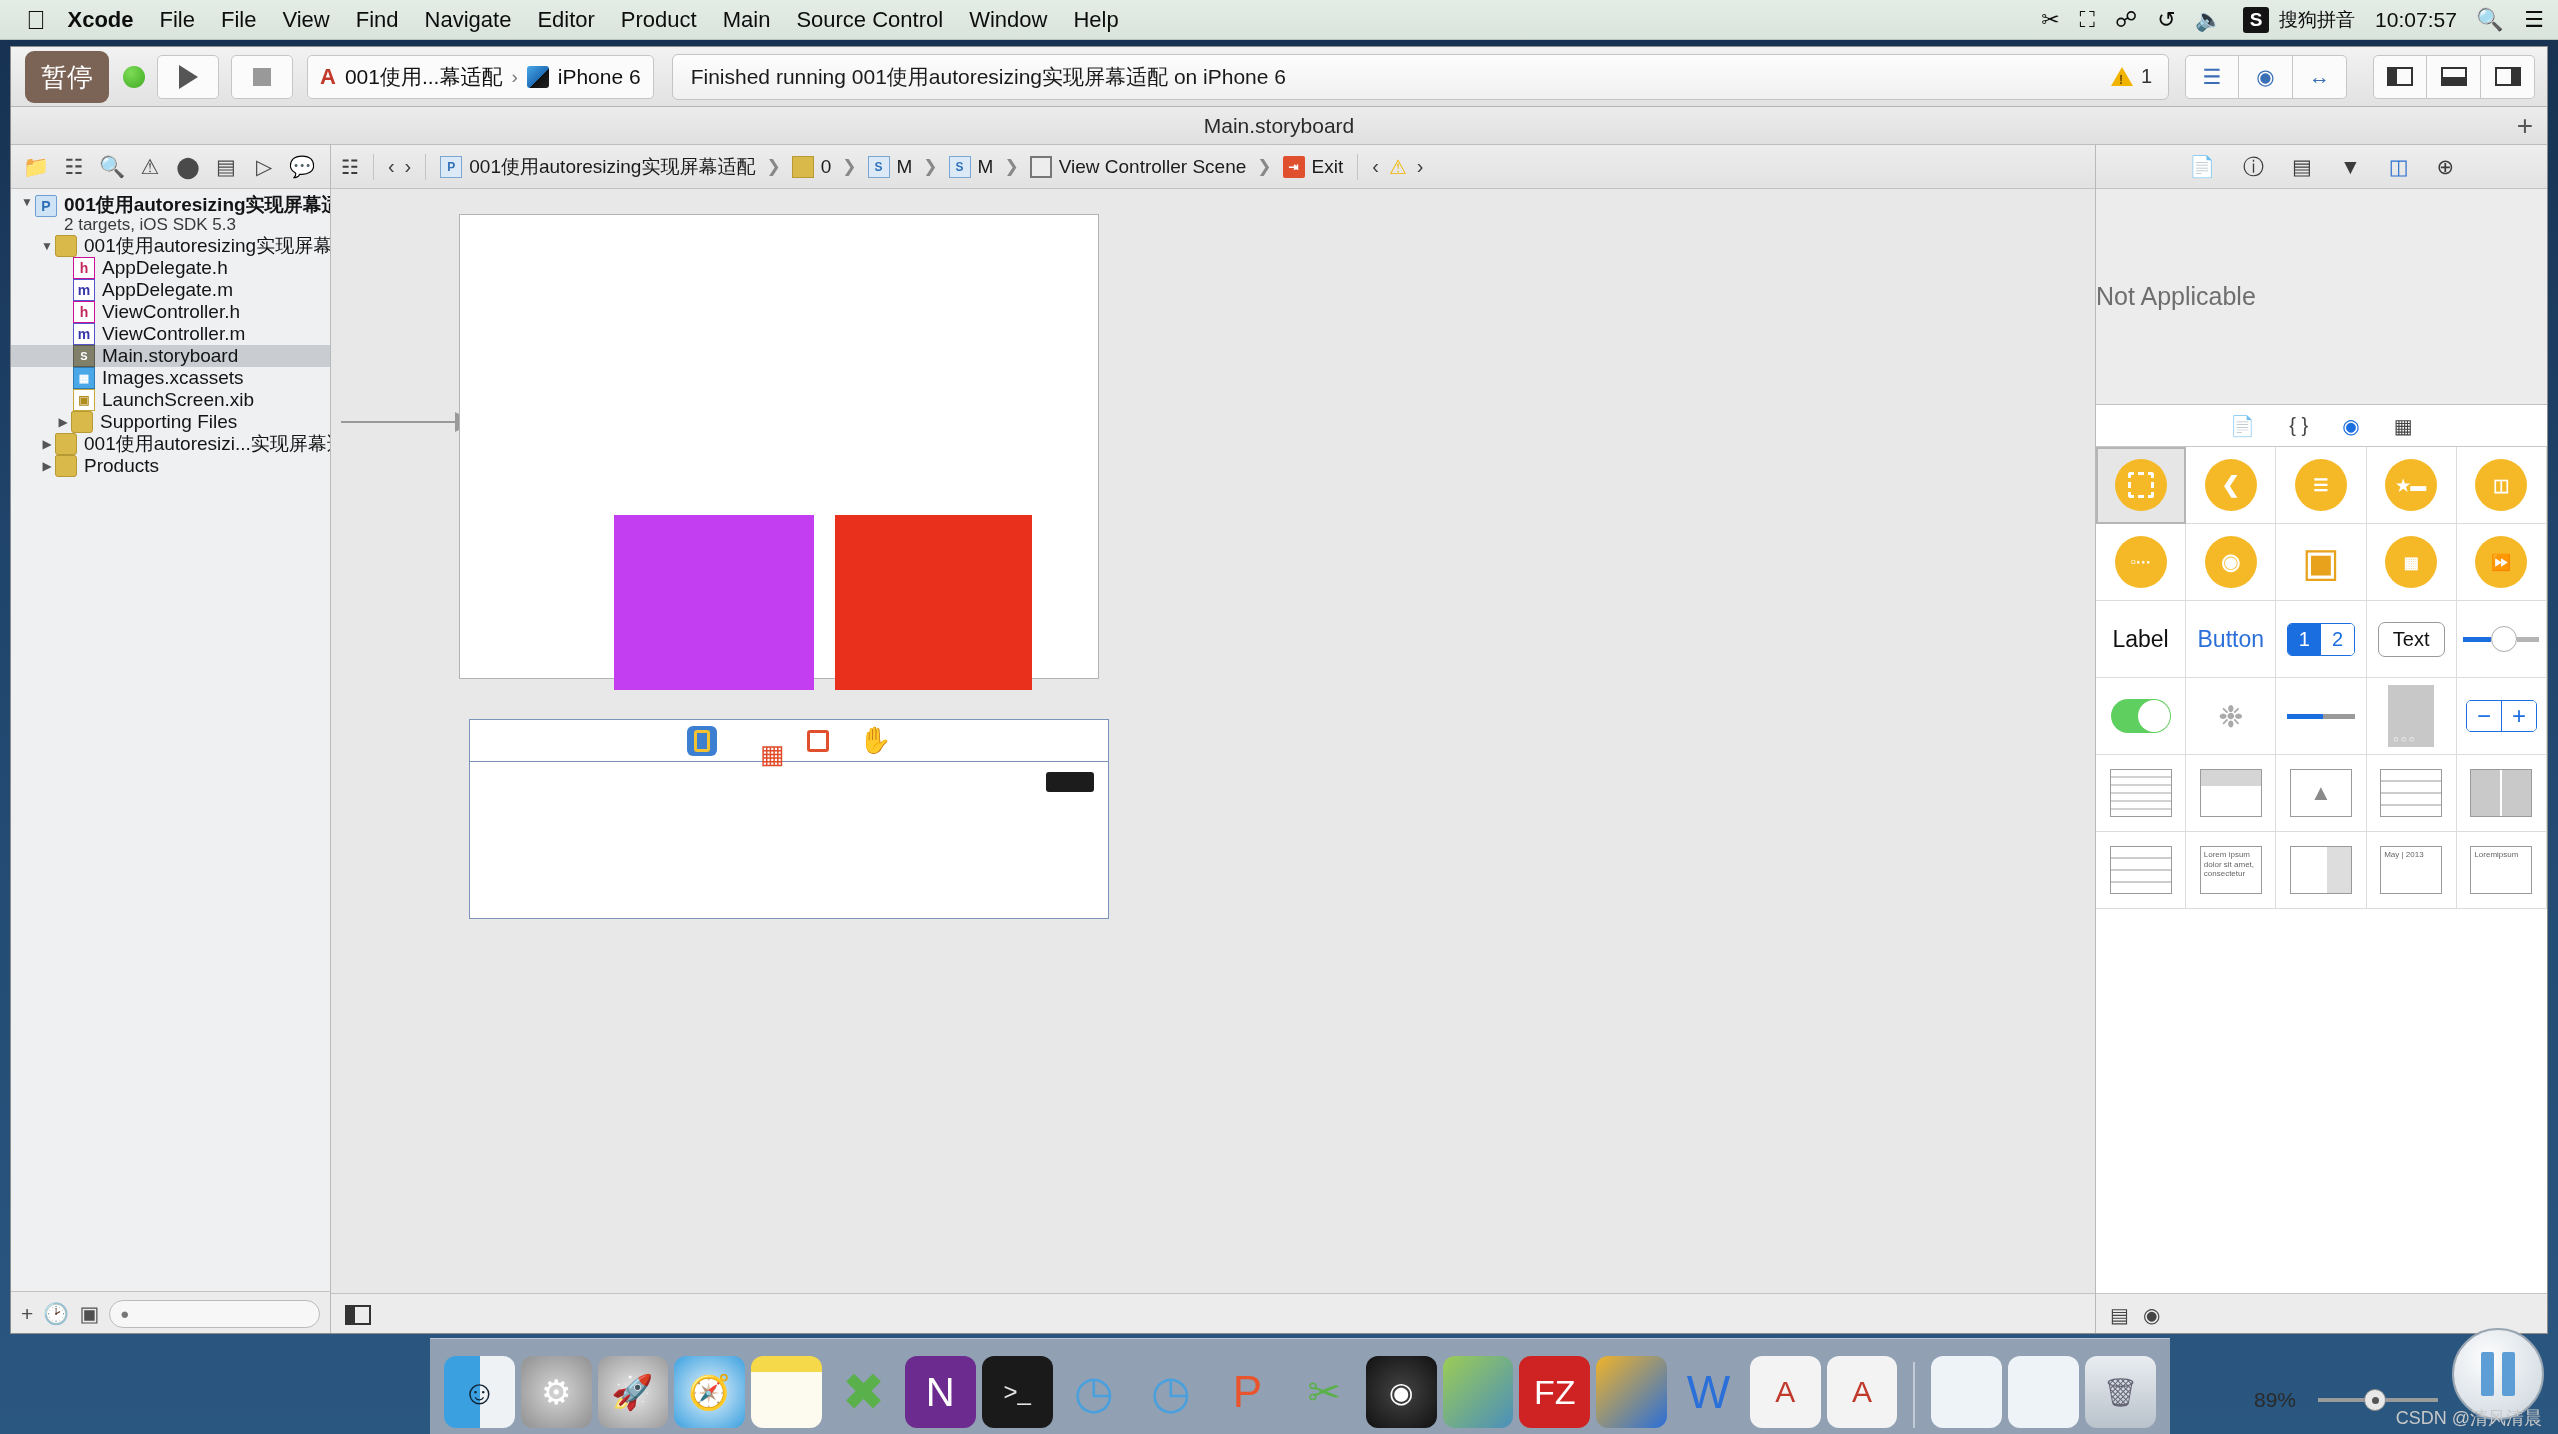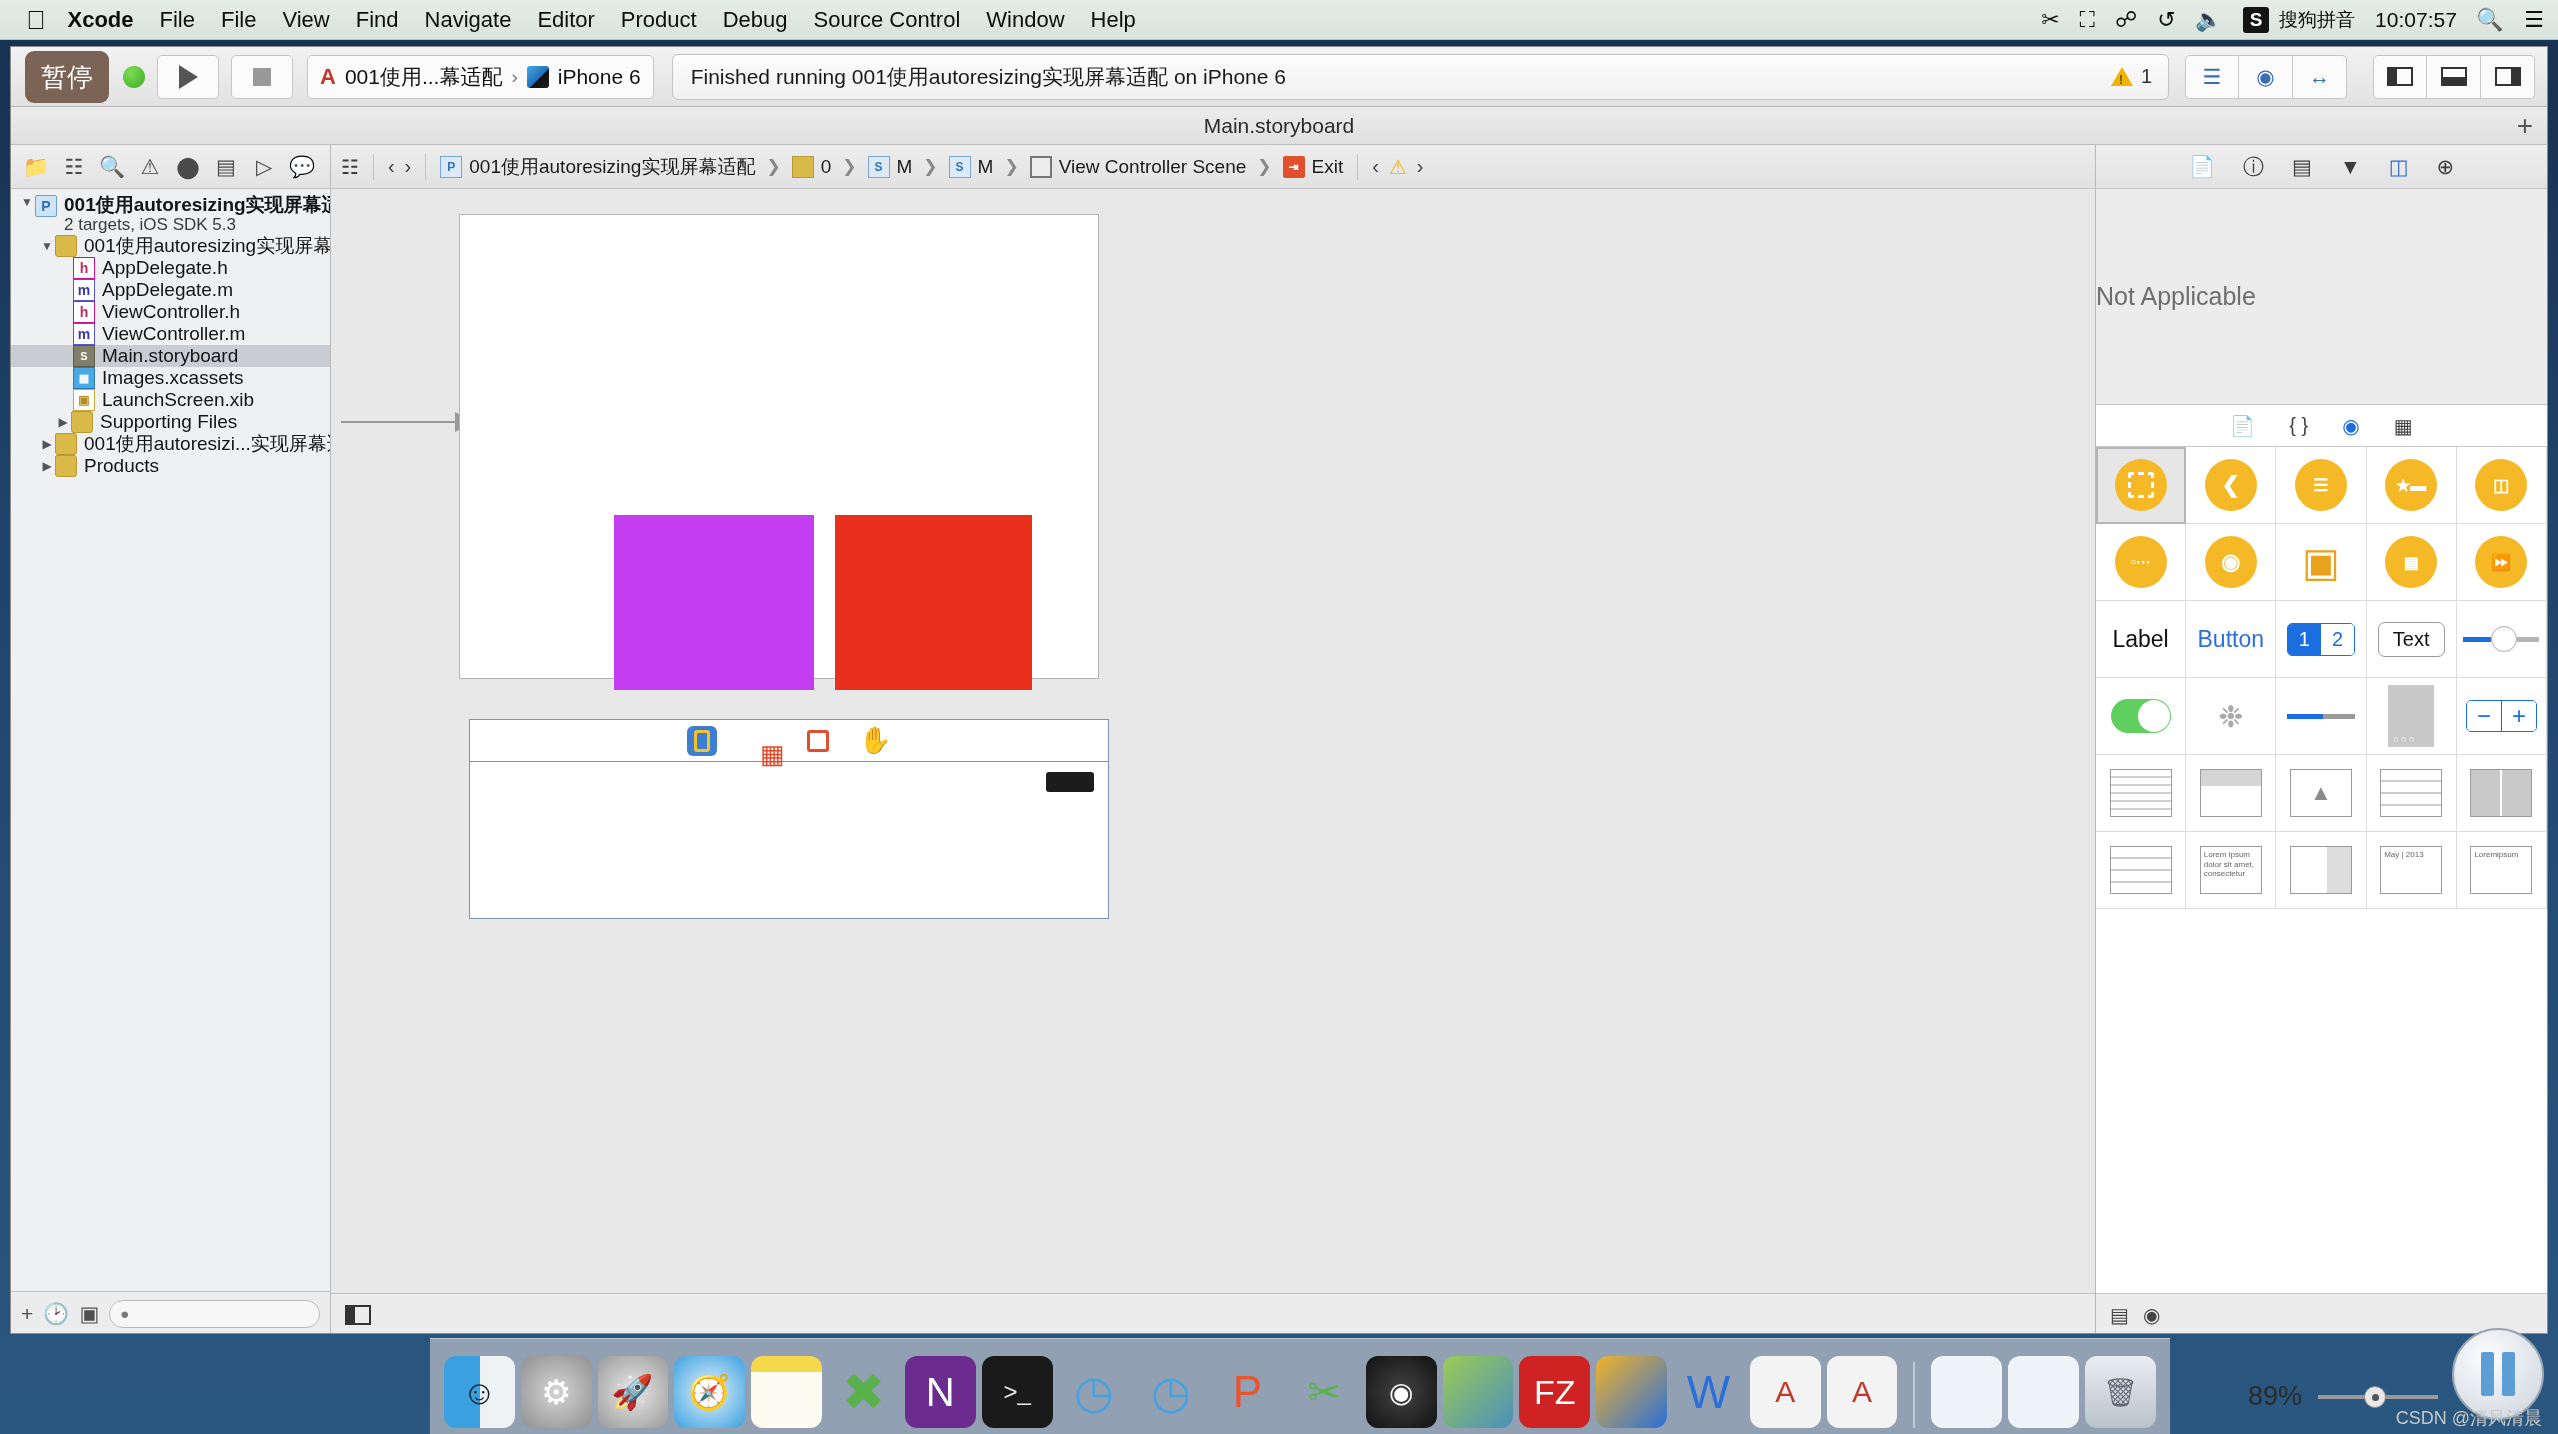--- a/index.html
+++ b/index.html
@@ -287,22 +287,22 @@
     border-top: 1px solid rgba(255,255,255,0.4);
     display: flex; align-items: flex-end; padding: 0 14px 6px 14px; gap: 6px;
   }
   .dicon { width: 72px; height: 72px; border-radius: 12px; position: relative;
     display:flex;align-items:center;justify-content:center; font-size: 34px; color:#fff; }
   .dsep { width: 2px; height: 66px; background: rgba(255,255,255,0.45); margin: 0 10px; }
 
   
   .zoomhud {
     position: absolute; right: 120px; bottom: 22px;
-    display: flex; align-items: center; gap: 16px;
-    font-size: 27px; color: #2a2a2a;
+    display: flex; align-items: center; gap: 22px;
+    font-size: 21px; color: #2a2a2a;
   }
   .zoom-track { width: 120px; height: 4px; background: #9a9a9a; position: relative; }
   .zoom-knob { position: absolute; left: 46px; top: -9px; width: 22px; height: 22px;
      border-radius: 50%; background: #e8e8e8; border: 1px solid #8c8c8c; }
   .zoom-knob::after{content:"";position:absolute;left:7px;top:7px;width:7px;height:7px;border-radius:50%;background:#555;}
   .pausebtn {
     position: absolute; right: 14px; bottom: 14px; width: 92px; height: 92px; border-radius: 50%;
     background: radial-gradient(circle at 38% 32%, #fdfdfd, #c9d3dc);
     border: 2px solid #9aa7b2; display:flex;align-items:center;justify-content:center;gap:8px;
   }
@@ -321,21 +321,21 @@
   <div class="menubar">
     <div class="apple"></div>
     <div class="mi bold">Xcode</div>
     <div class="mi">File</div>
     <div class="mi">File</div>
     <div class="mi">View</div>
     <div class="mi">Find</div>
     <div class="mi">Navigate</div>
     <div class="mi">Editor</div>
     <div class="mi">Product</div>
-    <div class="mi">Debug</div>
+    <div class="mi">Main</div>
     <div class="mi">Source Control</div>
     <div class="mi">Window</div>
     <div class="mi">Help</div>
     <div class="spacer"></div>
     <div class="right-item">✂</div>
     <div class="right-item">⛶</div>
     <div class="right-item">☍</div>
     <div class="right-item">↺</div>
     <div class="right-item">🔈</div>
     <div class="right-item">

